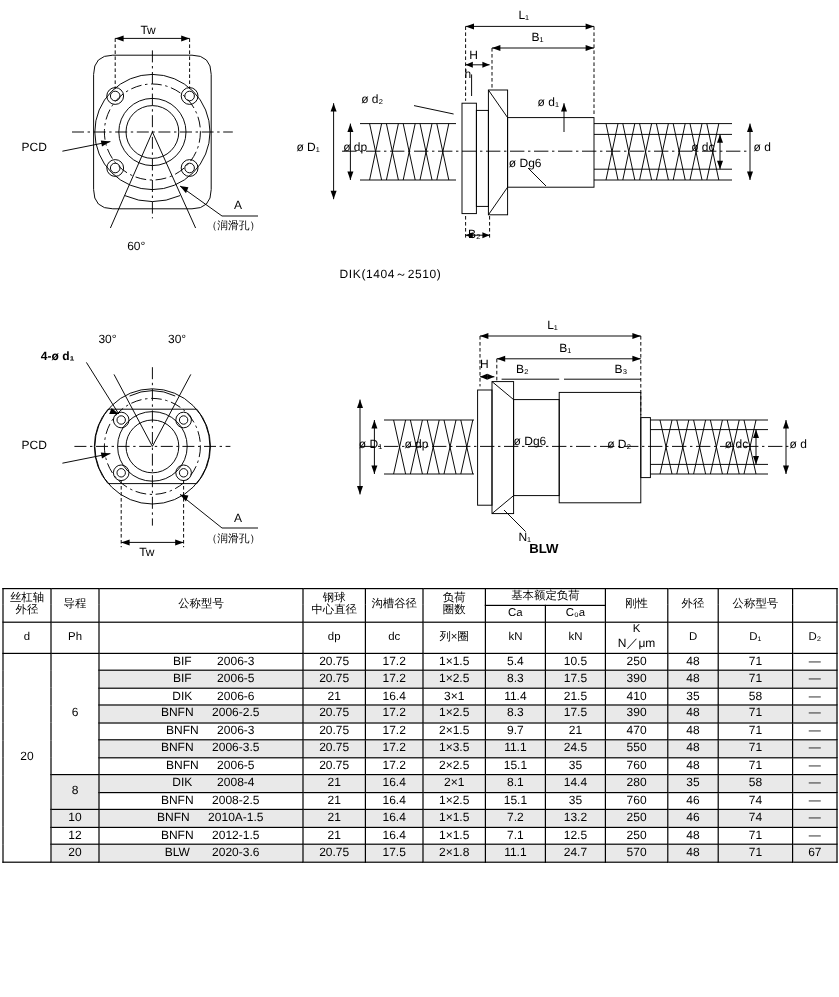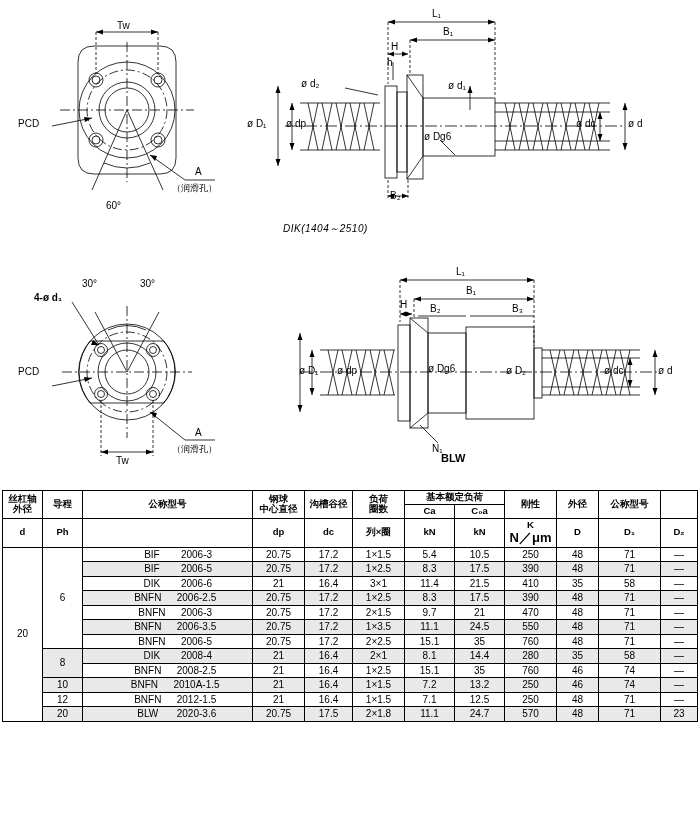--- a/index.html
+++ b/index.html
@@ -2,22 +2,22 @@
 <html><head>
 <meta charset="utf-8">
 <style>
   html,body{margin:0;padding:0;background:#ffffff;}
   body{width:699px;height:831px;font-family:"Liberation Sans",sans-serif;color:#000;position:relative;overflow:hidden;}
   .diagram-area{position:relative;width:699px;height:490px;}
   .lbl{position:absolute;font-size:10px;white-space:nowrap;}
   svg{position:absolute;left:0;top:0;}
   table.spec{border-collapse:collapse;width:695px;margin-left:2px;font-size:10px;table-layout:fixed;}
   table.spec th,table.spec td{border:1px solid #000;text-align:center;padding:1px 0;line-height:1.15;}
-  table.spec th{font-weight:bold;font-size:9.5px;}
-  .hdr-sub{font-size:13px;}
+  table.spec th{font-weight:normal;font-size:9.5px;}
+  .hdr-sub{font-size:10px;}
   .model-cell{text-align:left;padding-left:10px;margin-top:45px;}
   .model-cell .mn{display:inline-block;width:58px;}
   .shade{background:#e9e9e9;}
 </style>
 </head>
 <body>
 
 <div class="diagram-area">
 
   <svg width="699" height="490" viewBox="0 0 699 490">
@@ -236,21 +236,21 @@
   <div class="lbl" style="left:391px;top:41px;">H</div>
   <div class="lbl" style="left:387px;top:57px;">h</div>
   <div class="lbl" style="left:301px;top:78px;">ø d₂</div>
   <div class="lbl" style="left:286px;top:118px;">ø dp</div>
   <div class="lbl" style="left:247px;top:118px;">ø D₁</div>
   <div class="lbl" style="left:448px;top:80px;">ø d₁</div>
   <div class="lbl" style="left:424px;top:131px;">ø Dg6</div>
   <div class="lbl" style="left:576px;top:118px;">ø dc</div>
   <div class="lbl" style="left:628px;top:118px;">ø d</div>
   <div class="lbl" style="left:390px;top:190px;">B₂</div>
-  <div class="lbl" style="left:283px;top:222px;letter-spacing:0.5px;font-style:italic;">DIK(1404～2510)</div>
+  <div class="lbl" style="left:283px;top:222px;letter-spacing:0.5px;">DIK(1404～2510)</div>
 
   <div class="lbl" style="left:34px;top:292px;font-weight:bold;">4-ø d₁</div>
   <div class="lbl" style="left:82px;top:278px;">30°</div>
   <div class="lbl" style="left:140px;top:278px;">30°</div>
   <div class="lbl" style="left:18px;top:366px;">PCD</div>
   <div class="lbl" style="left:116px;top:455px;">Tw</div>
   <div class="lbl" style="left:195px;top:427px;">A</div>
   <div class="lbl" style="left:172px;top:443px;font-size:9px;">（润滑孔）</div>
 
   <div class="lbl" style="left:456px;top:266px;">L₁</div>
@@ -470,16 +470,16 @@
         <td rowspan="1">20</td>
         <td class="model-cell"><span class="mn">BLW</span>2020-3.6</td>
         <td>20.75</td>
         <td>17.5</td>
         <td>2×1.8</td>
         <td>11.1</td>
         <td>24.7</td>
         <td>570</td>
         <td>48</td>
         <td>71</td>
-        <td>23</td>
+        <td>67</td>
       </tr>
     </tbody>
 </table>
 
 </body></html>

